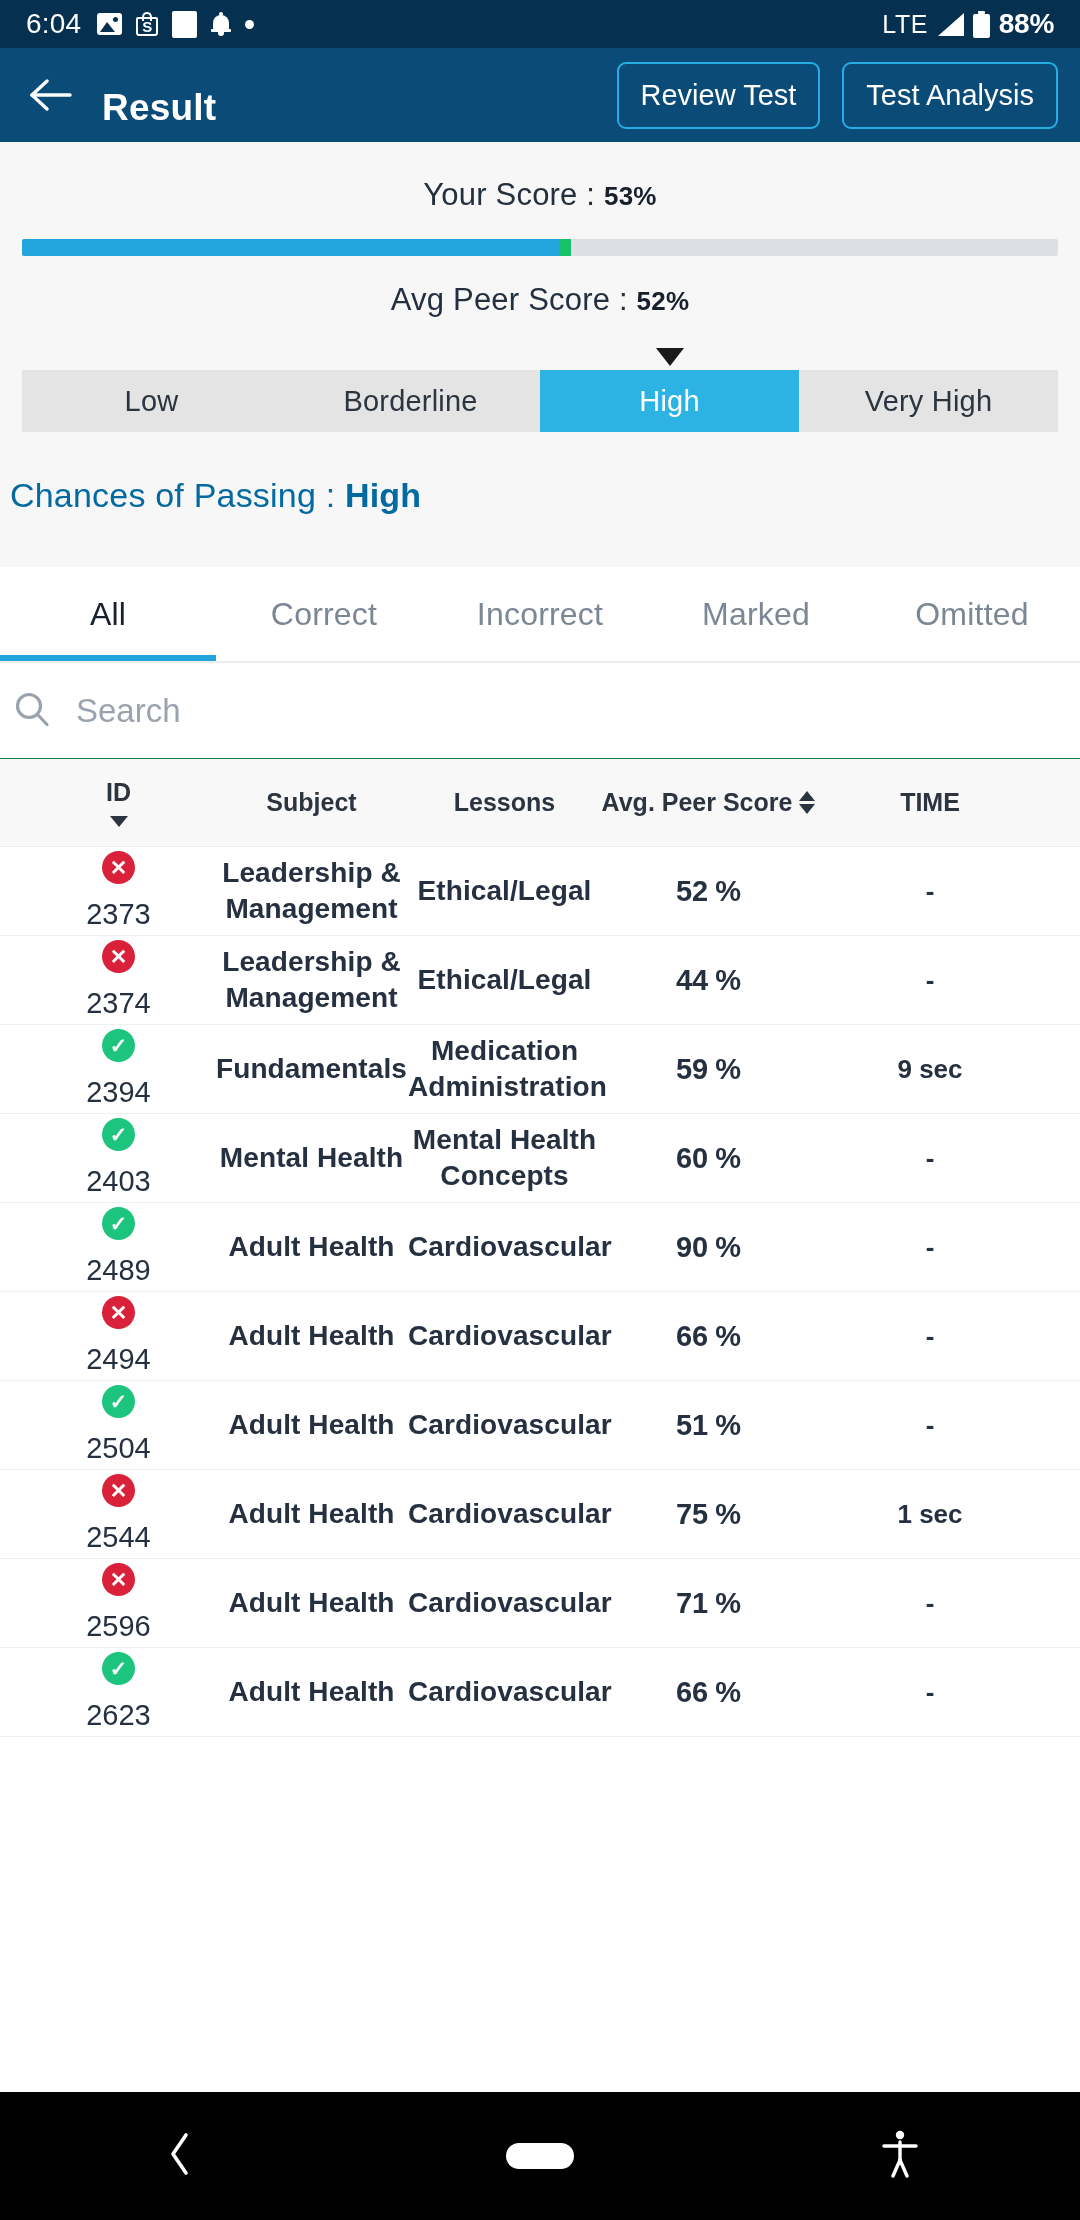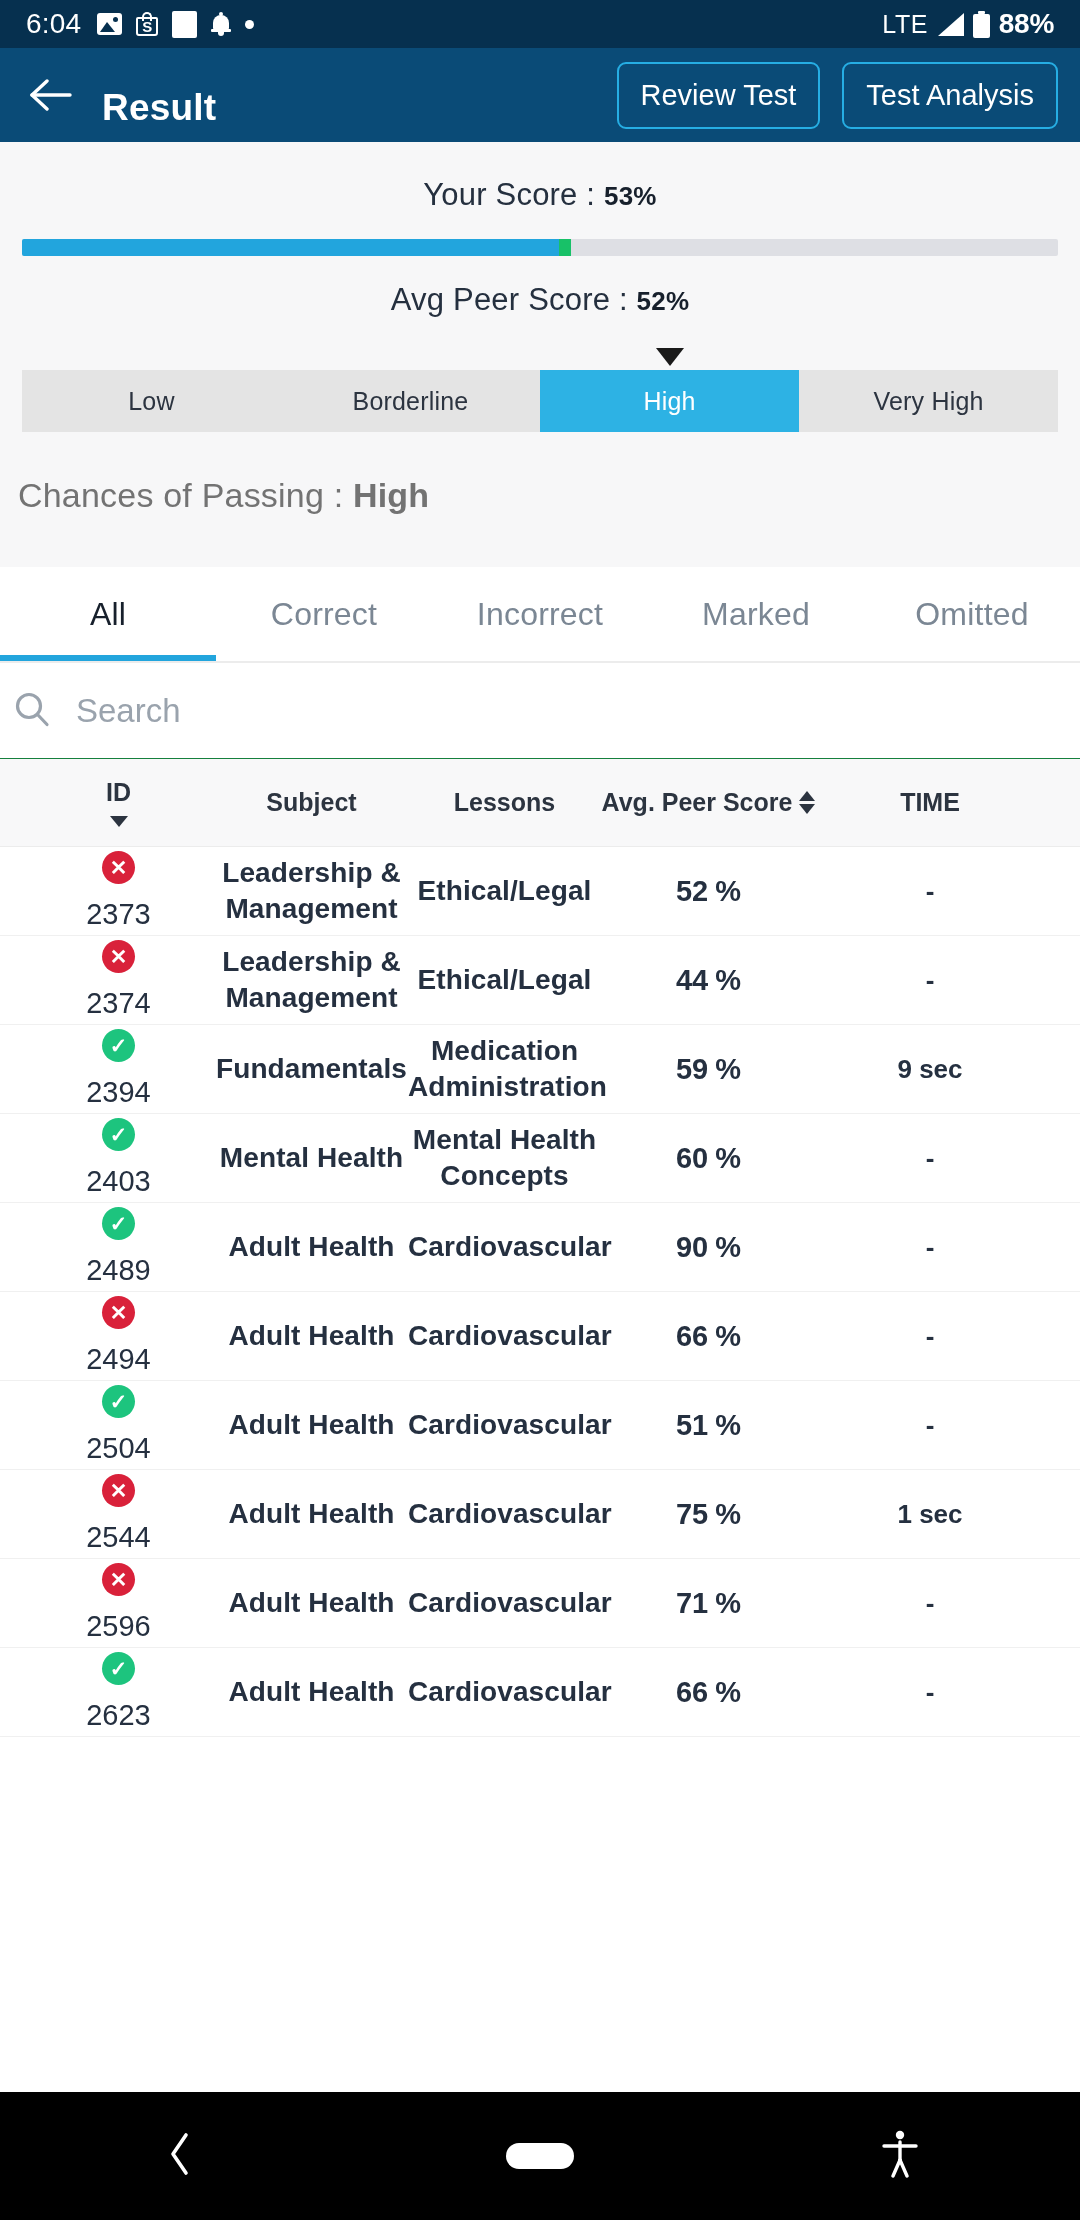--- a/index.html
+++ b/index.html
@@ -102,27 +102,27 @@
   
   .band-wrap{ padding:0 22px; margin-top:52px; position:relative; }
   .band-caret{
     position:absolute; top:-22px; width:0; height:0;
     border-left:14px solid transparent; border-right:14px solid transparent;
     border-top:18px solid #1a1a1a;
   }
   .band{ display:flex; height:62px; }
   .band-seg{
     flex:1; display:flex; align-items:center; justify-content:center;
-    background:#e4e4e4; color:#2c3440; font-size:25px; letter-spacing:.2px;
+    background:#e4e4e4; color:#2c3440; font-size:29px; letter-spacing:.2px;
     cursor:pointer;
   }
   .band-seg.active{ background:#2db2e4; color:#ffffff; }
   .chances{
-    padding:0 18px; margin-top:44px; padding-bottom:52px;
-    font-size:34px; color:#737373; letter-spacing:.2px;
+    padding:0 10px; margin-top:44px; padding-bottom:52px;
+    font-size:34px; color:#0369a1; letter-spacing:.2px;
   }
   .chances b{ font-weight:700; }
 
   
   .tabs{
     display:flex; background:#ffffff; height:96px; align-items:stretch;
     border-bottom:2px solid #ececec;
   }
   .tab{
     flex:1; display:flex; align-items:center; justify-content:center;

